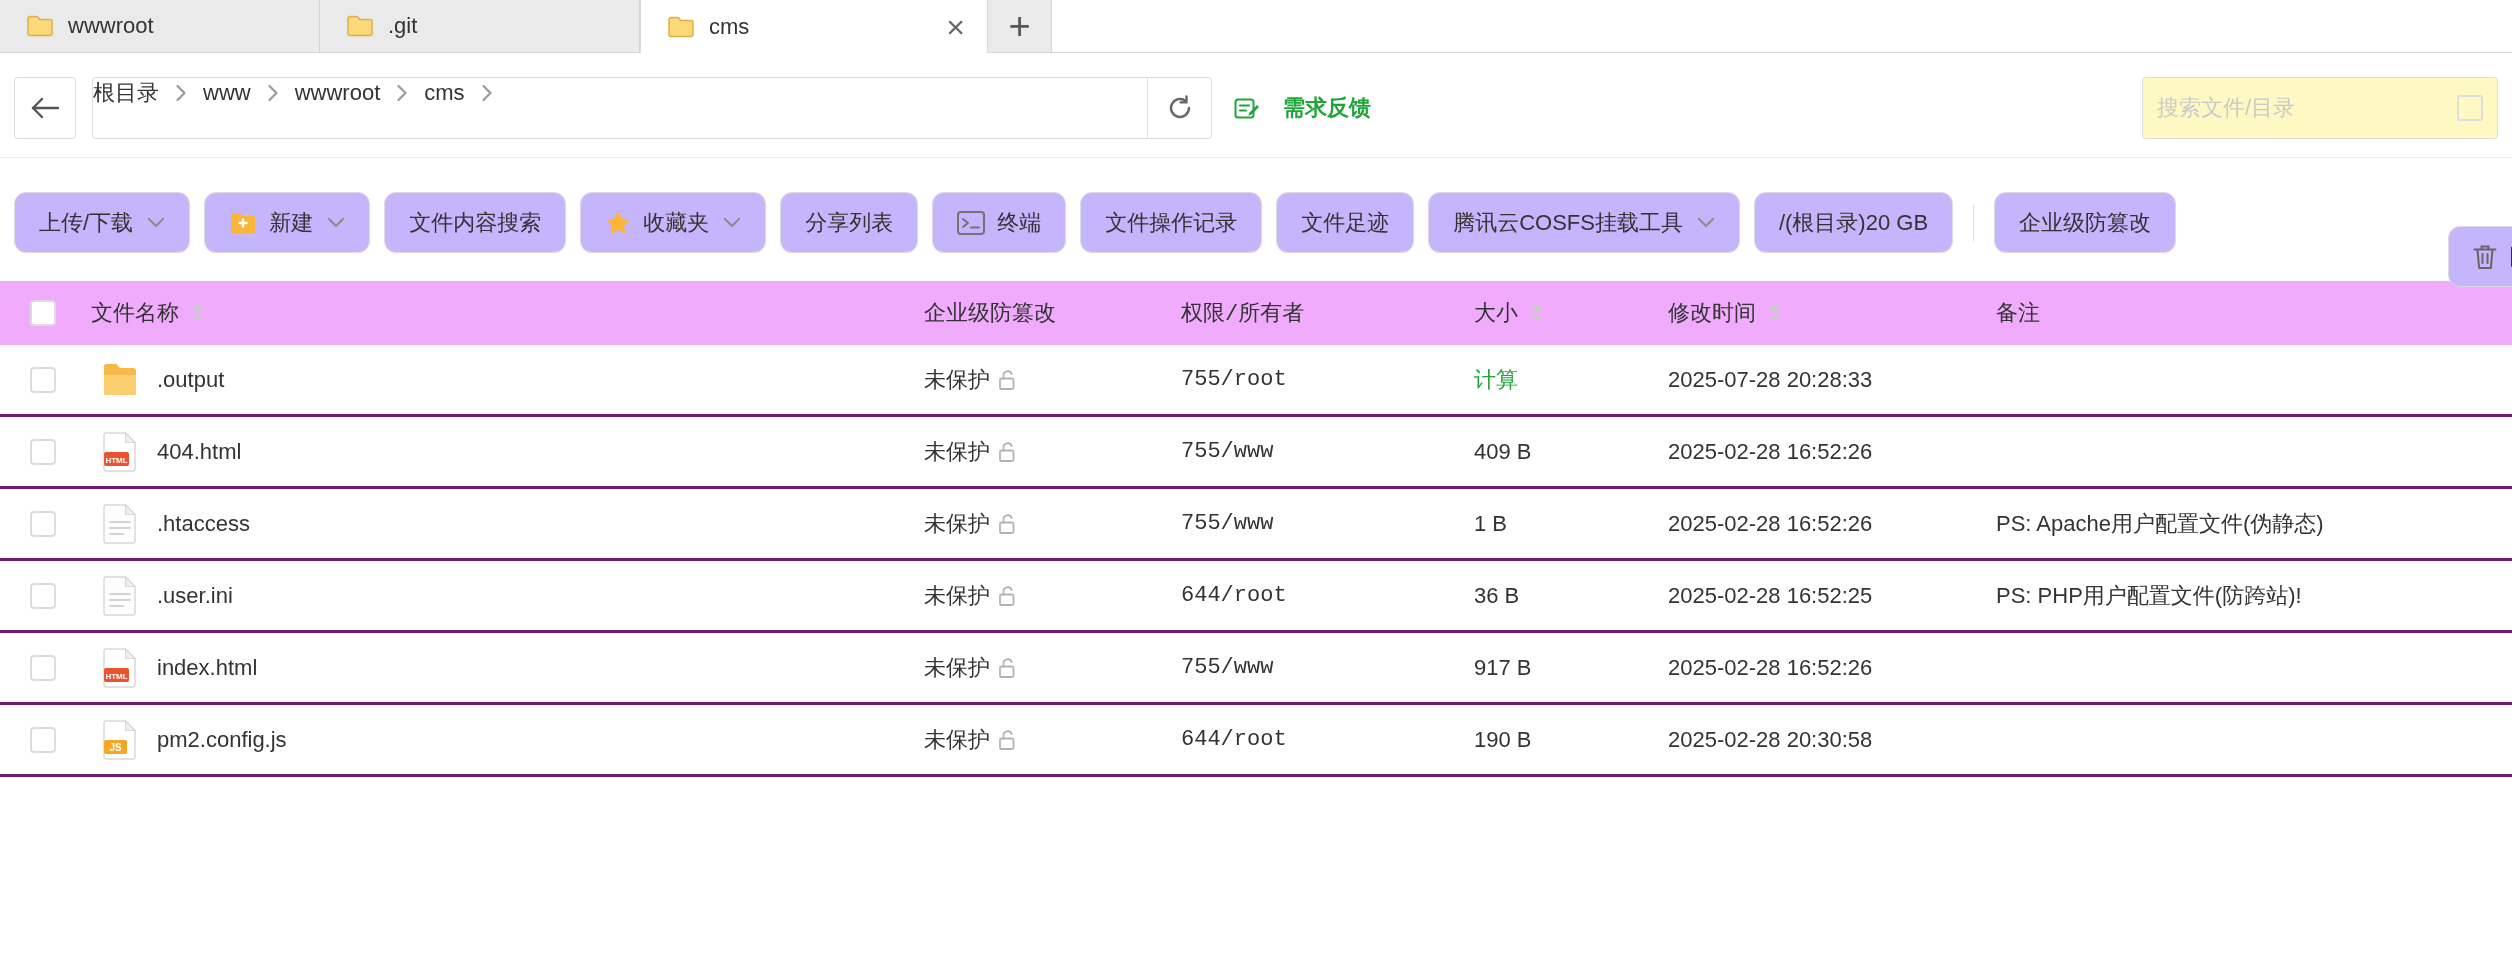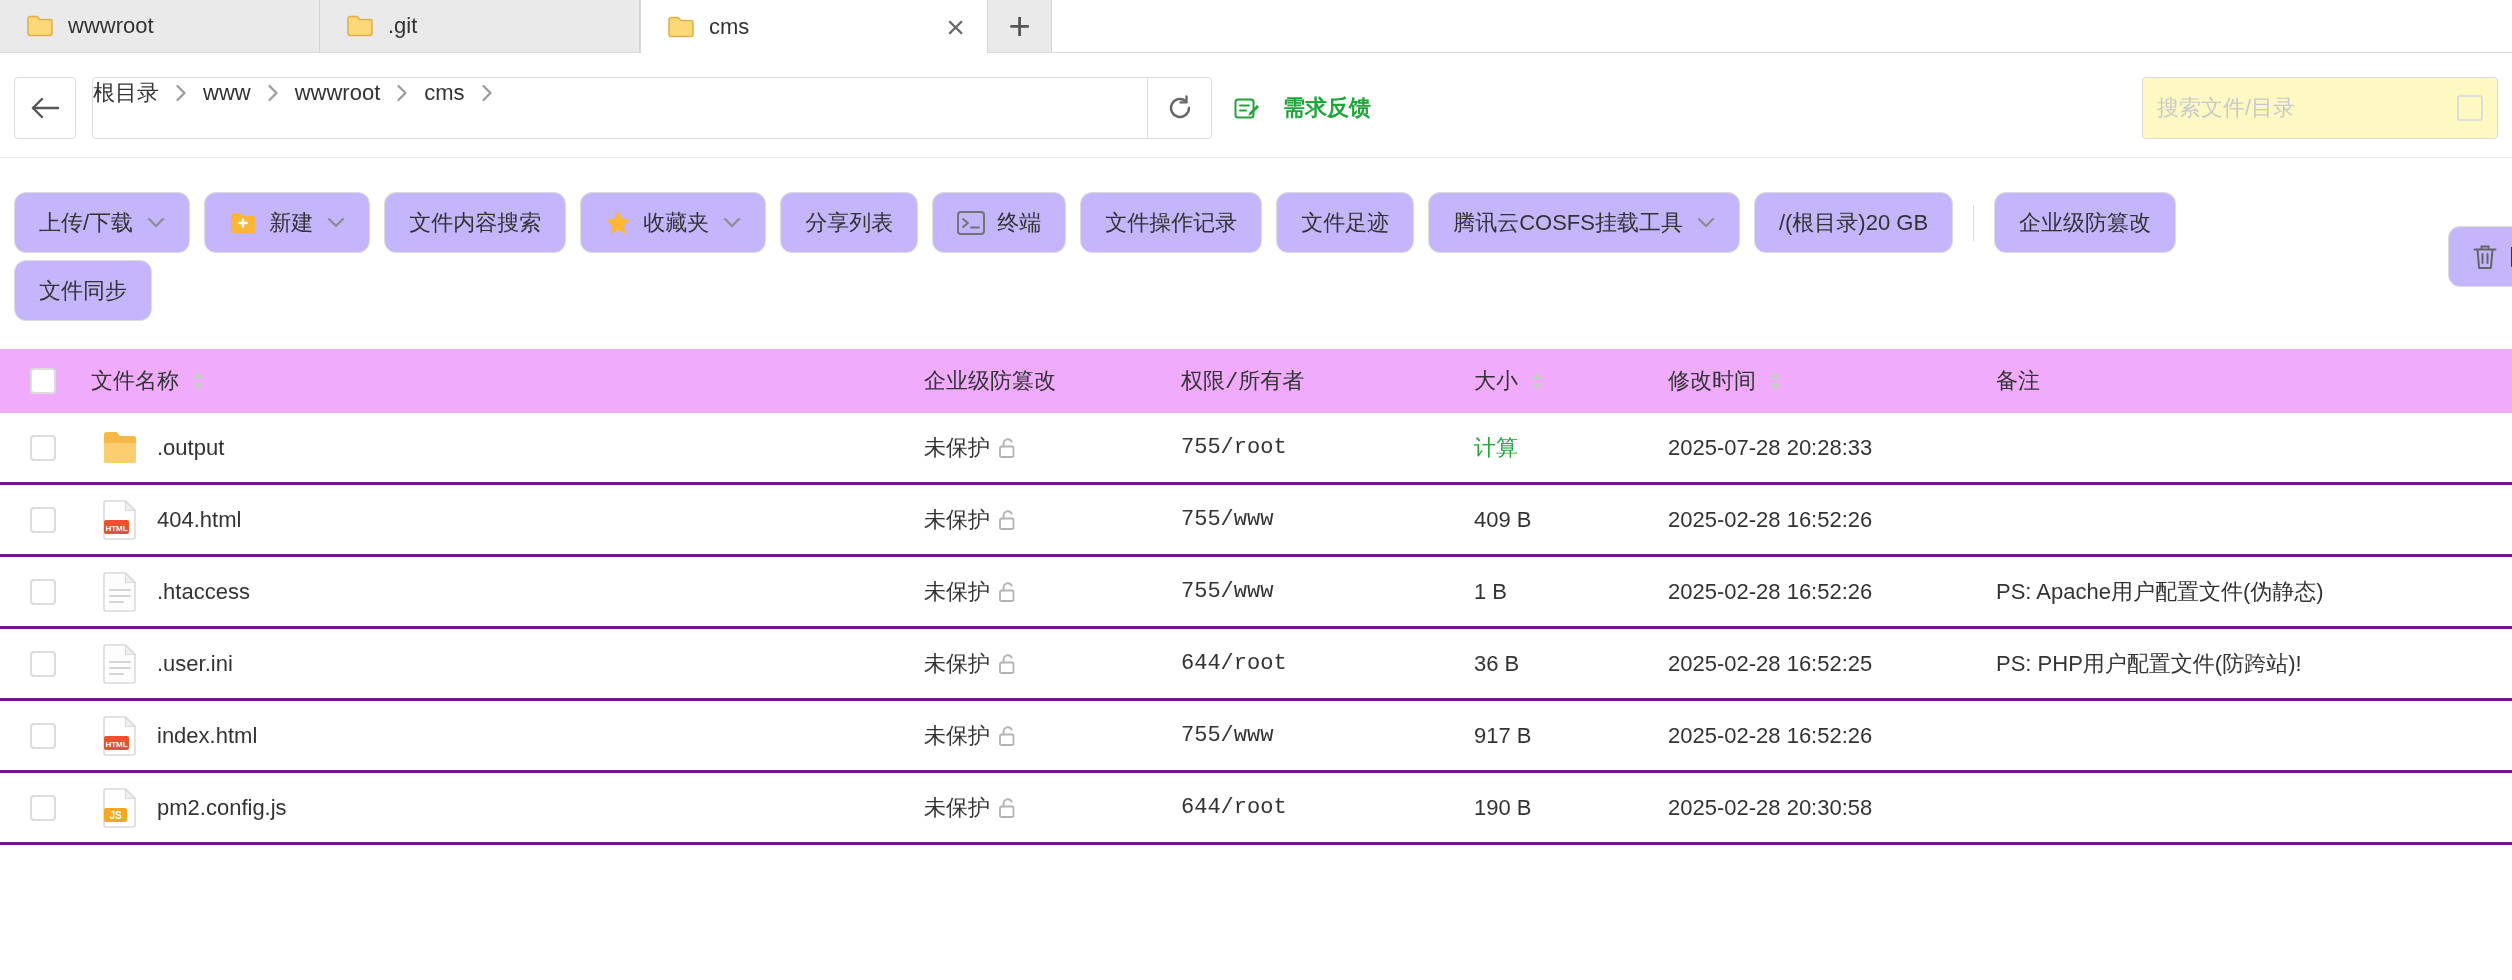--- a/index.html
+++ b/index.html
@@ -238,25 +238,20 @@
           </span>
        </button>
         <button class="tb-btn">
          <span>/(根目录)20 GB</span>
        </button>
         <span class="toolbar-sep"></span>
         <button class="tb-btn">
          <span>企业级防篡改</span>
        </button>
       </div>
-      <div class="toolbar-row">
-        <button class="tb-btn">
-         <span>文件同步</span>
-       </button>
-      </div>
     </div>
   <button class="tb-btn recycle-btn">
     <span class="btn-icon">
         <svg width="24" height="26" viewBox="0 0 24 26">
           <path d="M1.5 5.5h21" stroke="#666" stroke-width="2" stroke-linecap="round"></path>
           <path d="M8.5 5.2V2.5h7v2.7" fill="none" stroke="#666" stroke-width="2"></path>
           <path d="M4.5 5.5l1.6 18.5h11.8l1.6-18.5" fill="none" stroke="#666" stroke-width="2" stroke-linejoin="round"></path>
           <path d="M9.5 10v9M14.5 10v9" stroke="#666" stroke-width="2" stroke-linecap="round"></path>
         </svg>
       </span>

